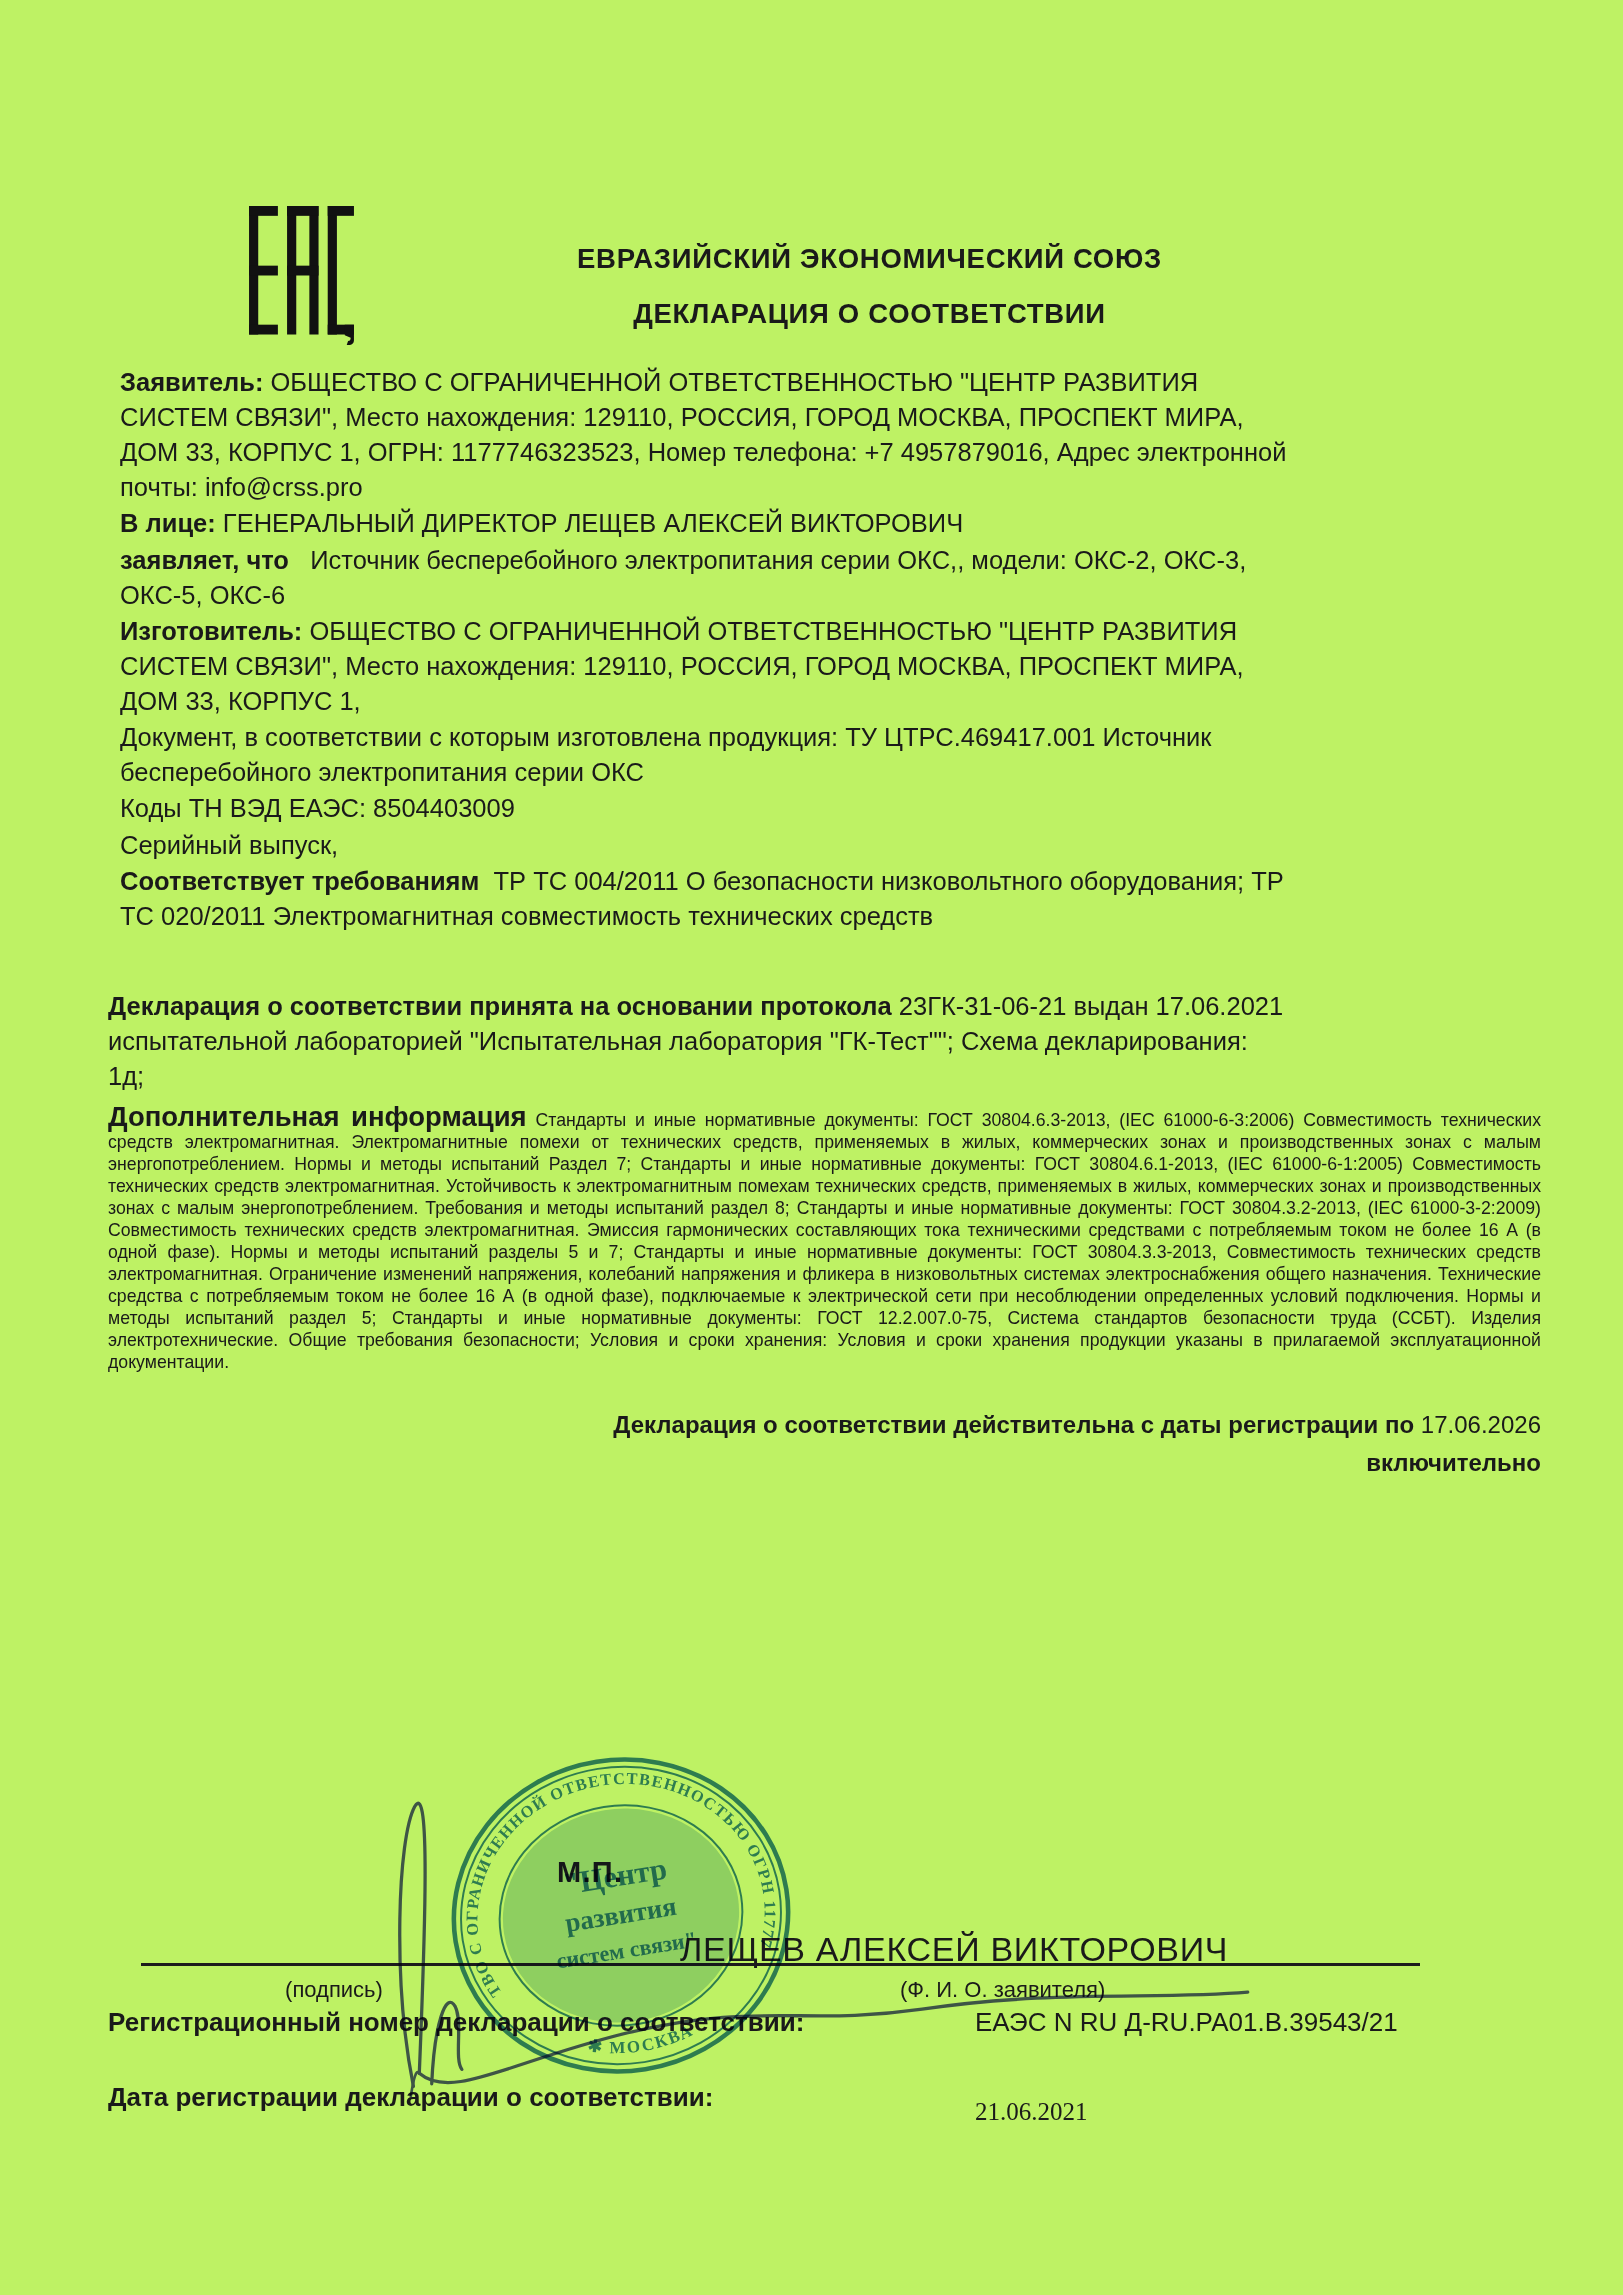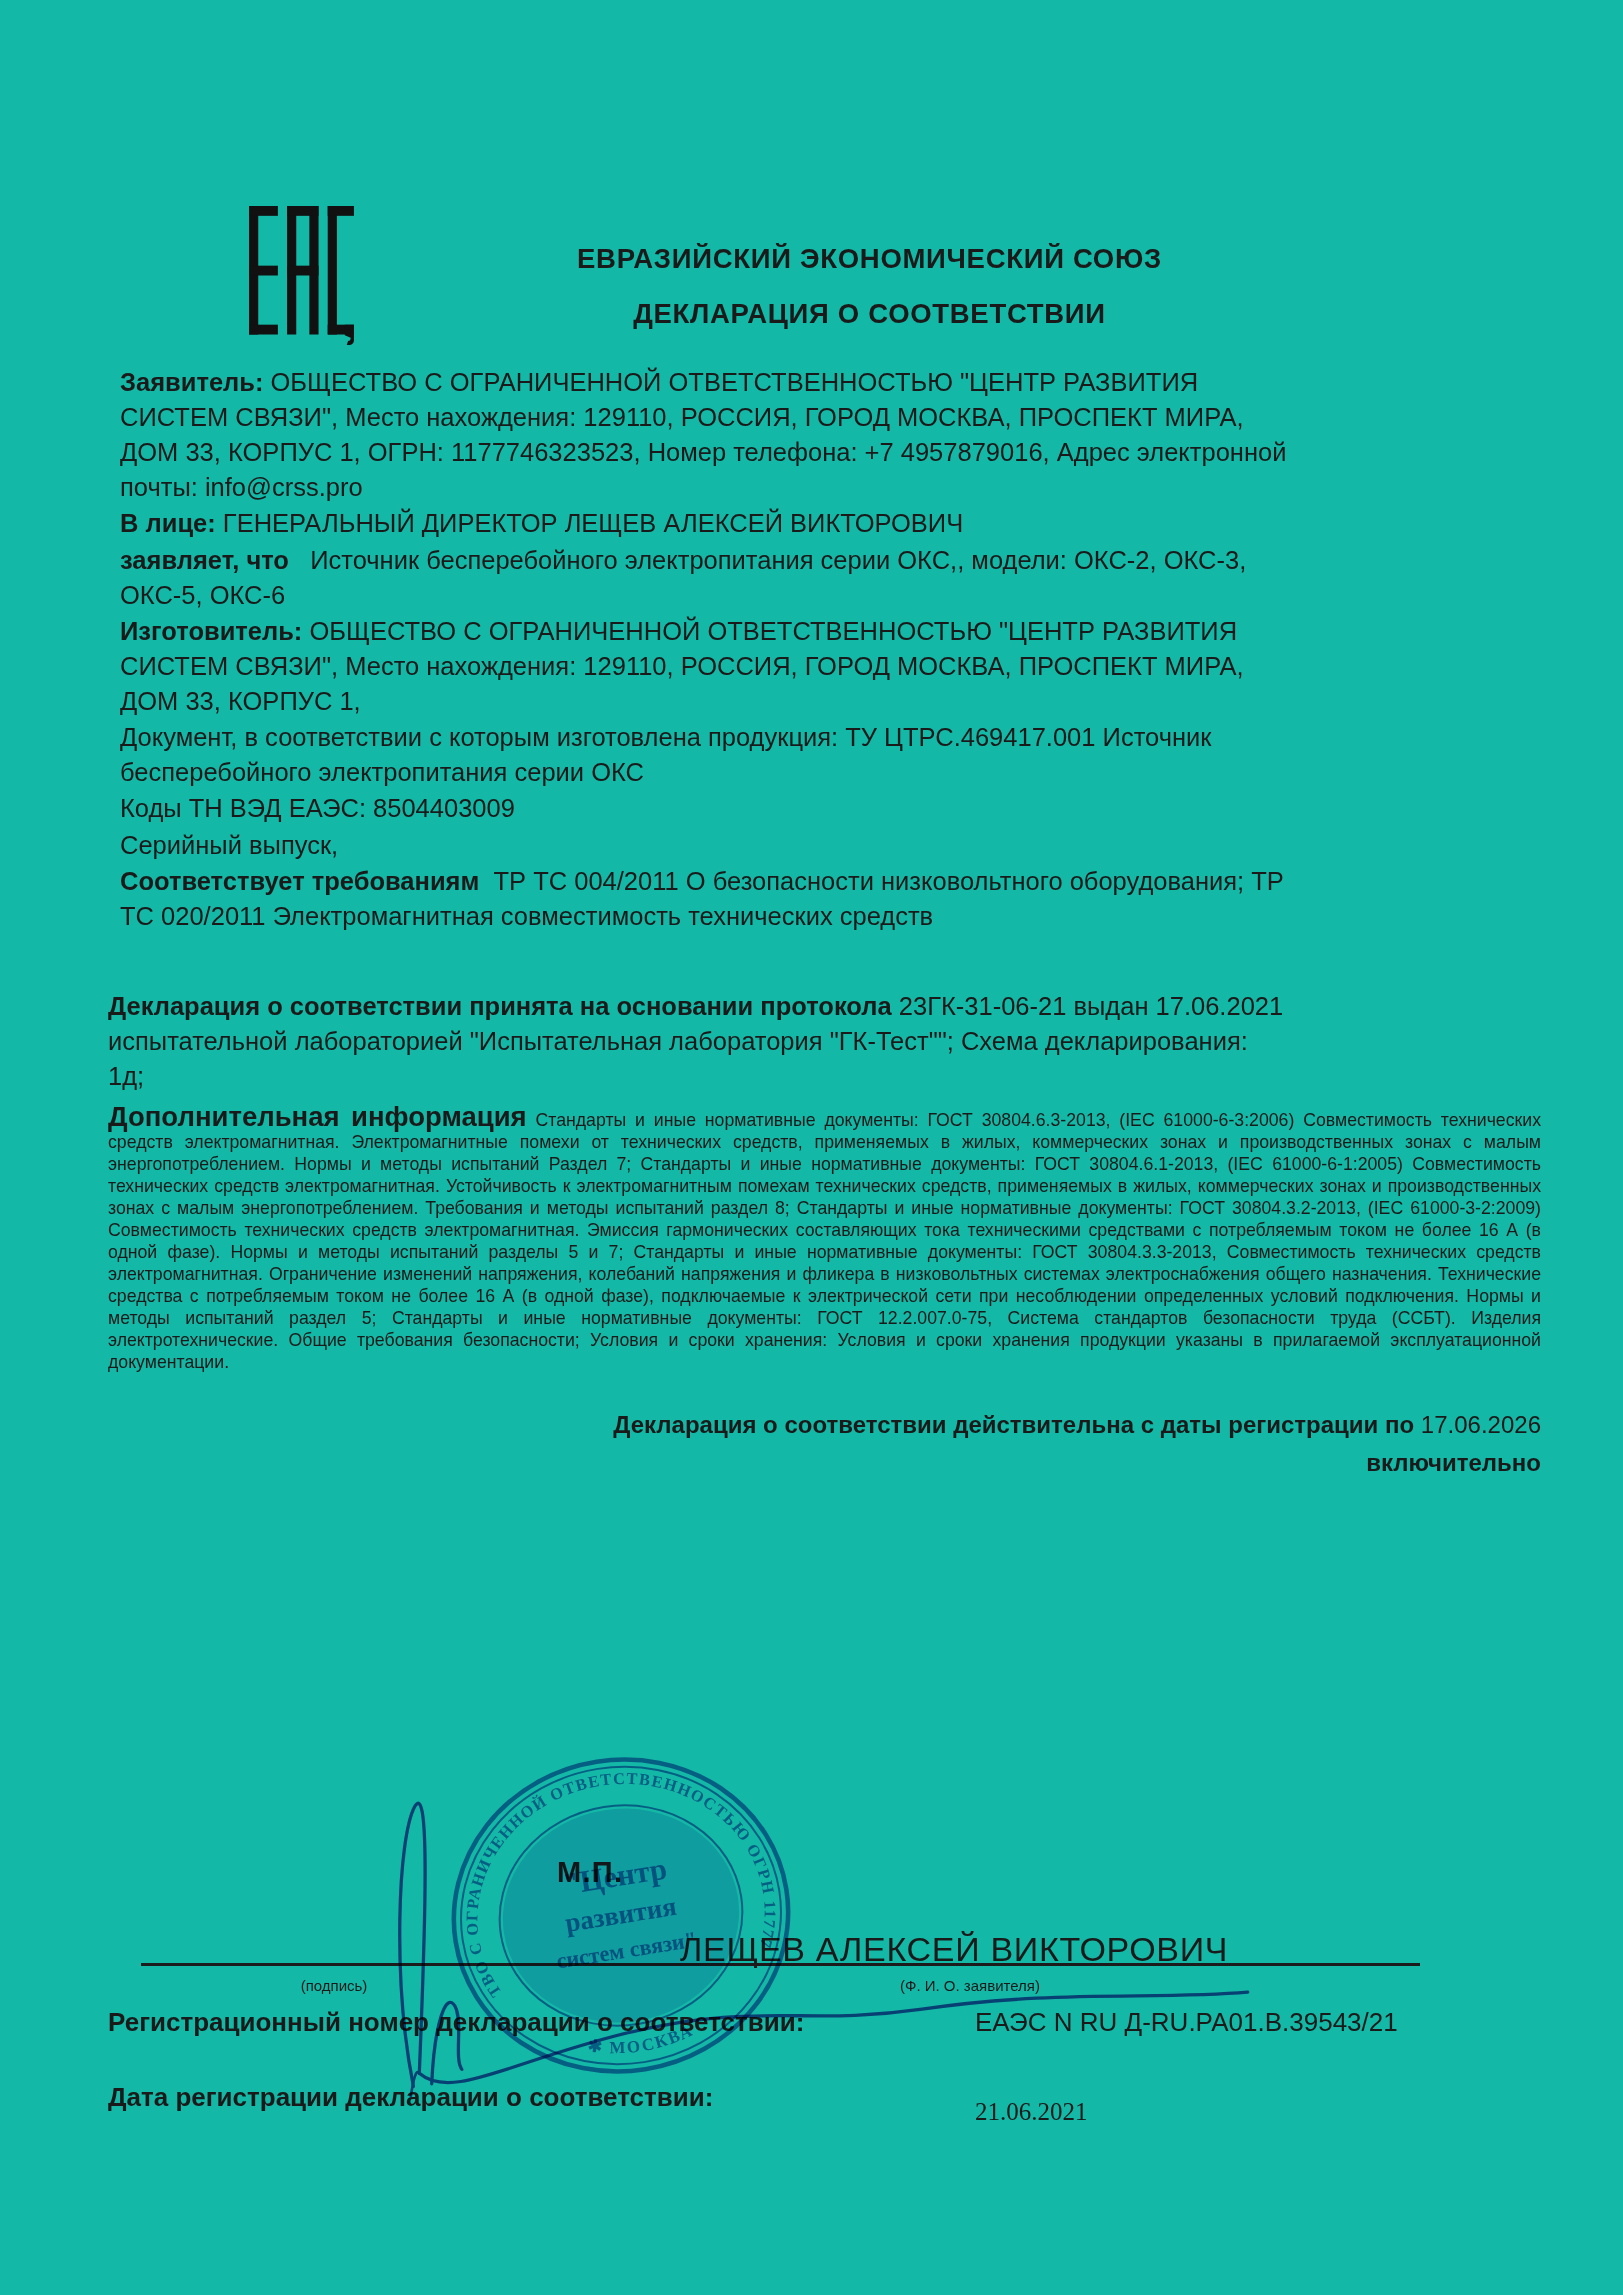--- a/index.html
+++ b/index.html
@@ -1,17 +1,17 @@
 <!DOCTYPE html>
 <html style="font-size:10.5px"><head>
 <meta charset="utf-8">
 <style>
   html,body{margin:0;padding:0;background:#e8e8e8;}
   #page{
-    position:relative;width:1624px;height:2295px;background:#14b8a6;
+    position:relative;width:1624px;height:2295px;background:#bef264;
     font-family:"Liberation Sans",sans-serif;color:#1a1a1a;overflow:hidden;
   }
   .abs{position:absolute;}
   .pre{white-space:pre-wrap;}
   
   #eac-logo{left:249px;top:206px;width:105px;height:139px;}
   
   .doc-title{left:366px;width:1007px;text-align:center;font-weight:bold;font-size:27.5px;letter-spacing:0.7px;}
   #title-union{top:243px;}
   #title-decl{top:298px;}
@@ -21,21 +21,21 @@
   #block-basis{top:989px;}
   #block-additional{top:1106px;text-align:justify;font-size:17.7px;line-height:22px;}
   #block-additional b{font-size:27.5px;line-height:22px;}
   #block-valid{top:1406px;font-size:24px;line-height:37px;text-align:right;}
   .para{margin:0 0 1.3px 0;}
   b.lead{font-weight:bold;}
   
   #sig-line{left:141px;top:1963px;width:1279px;height:0;border-top:3.3px solid #1c1c1c;}
   #mp-mark{left:557px;top:1856px;font-size:29px;font-weight:bold;letter-spacing:1.3px;}
   #applicant-name{left:680px;top:1930px;font-size:34px;letter-spacing:0.7px;}
-  .caption{top:1977px;font-size:15px;}
+  .caption{top:1977px;font-size:22px;}
   #cap-signature{left:249px;width:170px;text-align:center;}
   #cap-name{left:900px;width:275px;text-align:left;}
   .reg-row{left:108px;width:1433px;font-size:26px;font-weight:bold;}
   #row-regnum{top:2007px;}
   #row-regdate{top:2082px;}
   .reg-value{position:absolute;left:867px;top:0;font-weight:normal;white-space:nowrap;}
   #reg-date-value{font-family:"Liberation Serif",serif;font-size:25px;margin-top:16px;}
   
   #stamp-svg{left:447px;top:1752px;mix-blend-mode:multiply;opacity:.93;}
   #signature-svg{left:353px;top:1766px;mix-blend-mode:multiply;opacity:.95;}

